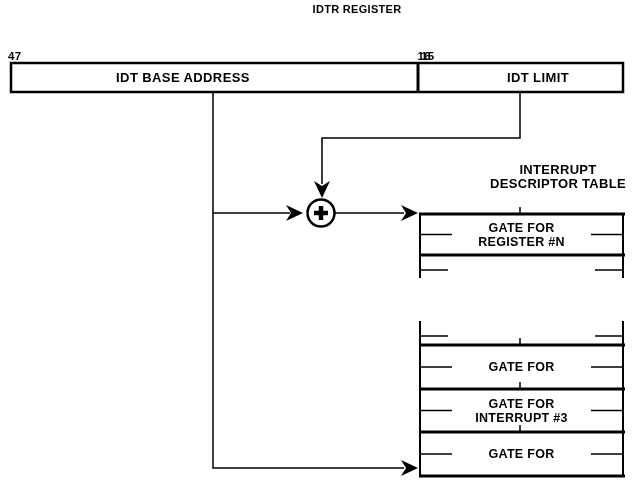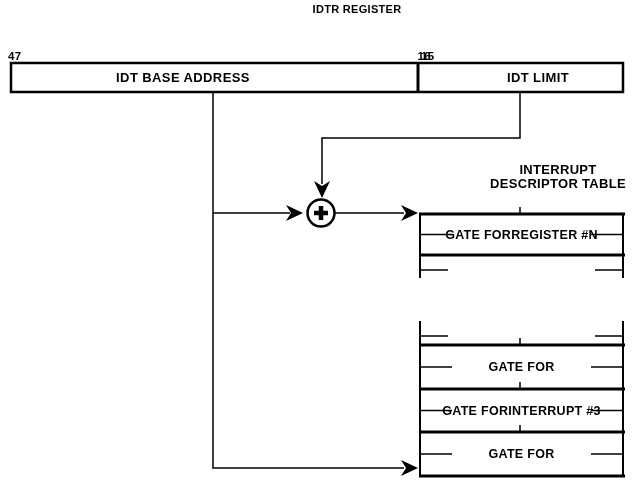--- a/index.html
+++ b/index.html
@@ -28,21 +28,21 @@
     display:flex; align-items:center; justify-content:center;
     color:var(--ink); font-weight:bold; font-size:13px; letter-spacing:0.4px;
   }
   .tbl-label {
     position:absolute; left:522px; top:163px; transform:translateX(-50%);
     text-align:center; font-size:13px; line-height:14px;
     color:var(--ink); font-weight:bold; letter-spacing:0.3px; white-space:nowrap;margin-left:36px;
   }
   .gate {
     position:absolute; left:420px; width:203px;
-    display:flex; flex-direction:row; align-items:center; justify-content:center;
+    display:flex; flex-direction:column; align-items:center; justify-content:center;
     text-align:center; color:var(--ink); font-weight:bold;
     font-size:12.5px; line-height:14px; letter-spacing:0.3px;
   }
   .r-align { transform:translateX(-100%);margin-left:20px; }
 </style>
 </head>
 <body>
 
 <div id="stage">
 

